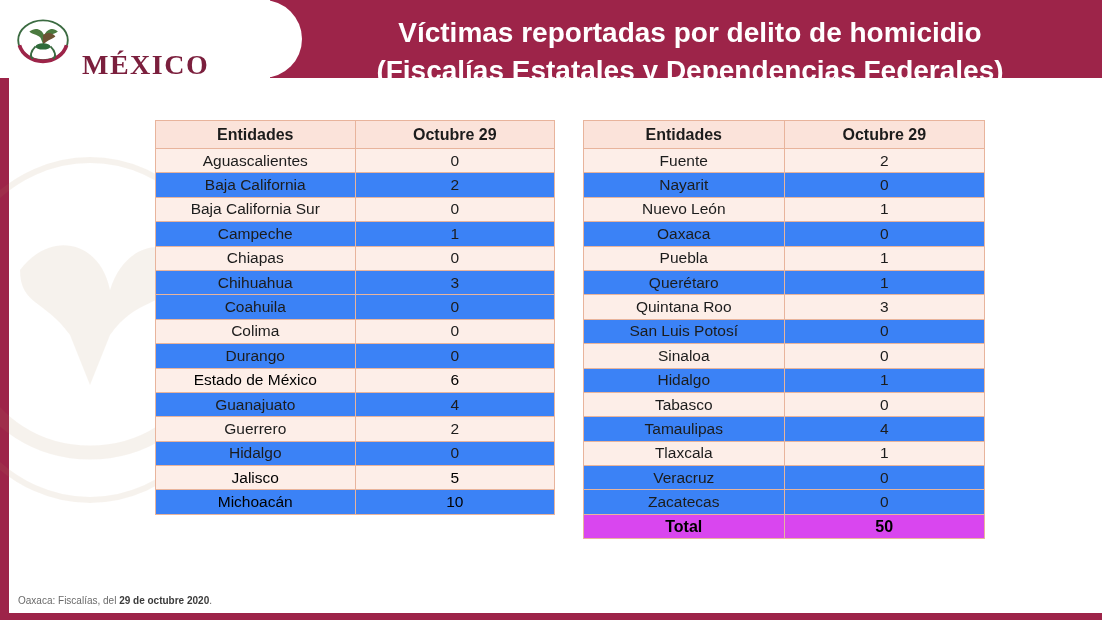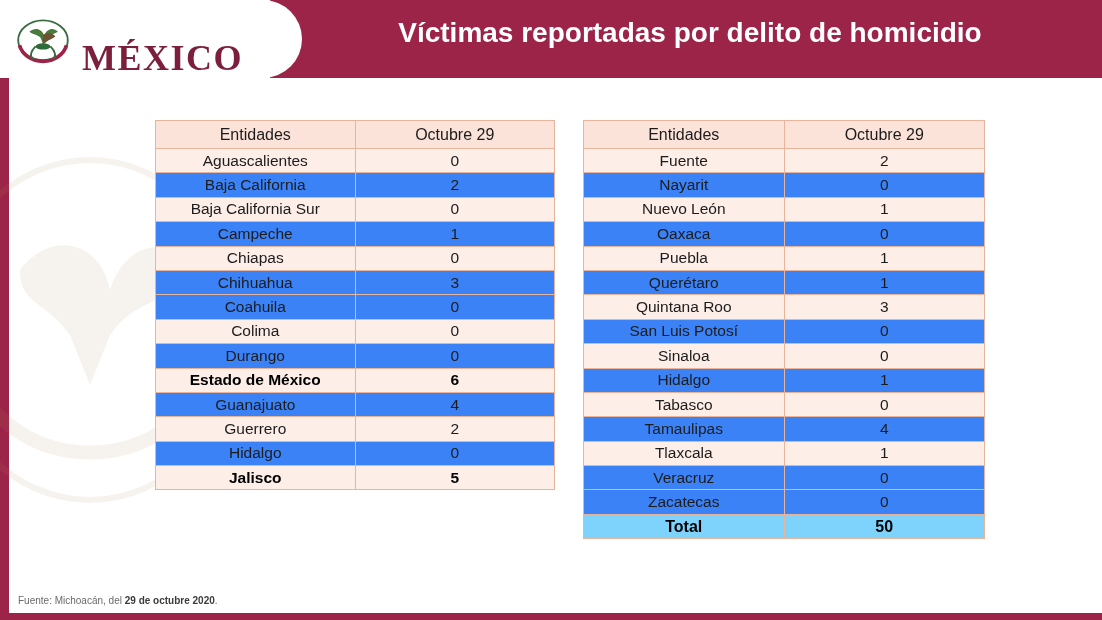--- a/index.html
+++ b/index.html
@@ -57,25 +57,25 @@
   }
   .gob-line1 {
     font-family: "Liberation Serif", serif;
     font-size: 22px;
     font-weight: bold;
     letter-spacing: 2.2px;
     color: #ffffff;
   }
   .gob-line2 {
     font-family: "Liberation Serif", serif;
-    font-size: 36px;
+    font-size: 28px;
     font-weight: bold;
     letter-spacing: 1.5px;
     color: #7b1f3d;
-    margin-top: 8px;
+    margin-top: 19px;
   }
   .header-title {
     position: absolute;
     left: 290px;
     top: 14px;
     width: 800px;
     text-align: center;
     color: #ffffff;
     font-size: 28px;
     font-weight: bold;
@@ -119,41 +119,41 @@
   }
   table.data th, table.data td {
     border: 1px solid #e8b49c;
     padding: 0;
     height: 23.4px;
     font-size: 15.5px;
     color: #1c1c1c;
   }
   table.data th {
     background: #fbe3da;
-    font-weight: normal;
+    font-weight: bold;
     font-size: 16px;
     text-align: center;
     height: 27px;
   }
   td.ent {
     text-align: center;
     padding-left: 7px;
     width: 66%;
     color: #333;
   }
   td.val {
     text-align: center;
     width: 34%;
     color: #333;
   }
   tr.alt td { background: #fdeee8; }
   tr.plain td { background: #3b82f6; }
-  tr.bold td { font-weight: bold; color: #000; }
+  tr.bold td { font-weight: normal; color: #000; }
   tr.total td {
-    background: #7dd3fc;
+    background: #d946ef;
     font-weight: bold;
     text-align: center;
     color: #000;
     font-size: 16px;
   }
   tr.total td.ent { text-align: center; padding-left: 0; }
 
   
   .footer {
     position: absolute;
@@ -188,20 +188,21 @@
     <path d="M62 62 C70 70 72 78 66 82" fill="none" stroke="#3b6b41" stroke-width="3"></path>
   </svg>
 
   <div class="gob-text">
     <div class="gob-line1">GOBIERNO DE</div>
     <div class="gob-line2">MÉXICO</div>
   </div>
 
   <div class="header-title">
     <div>Víctimas reportadas por delito de homicidio</div>
+    <div>(Fiscalías Estatales y Dependencias Federales)</div>
   </div>
 </div>
 
 <div class="left-bar"></div>
 
 <svg class="watermark" viewBox="0 0 360 420">
   <ellipse cx="180" cy="210" rx="150" ry="170" fill="none" stroke="#b08a5c" stroke-width="6"></ellipse>
   <path d="M60 250 C100 360 260 360 300 250" fill="none" stroke="#b08a5c" stroke-width="14"></path>
   <path d="M110 150 C140 110 190 120 200 170 C215 120 265 112 290 155 C250 185 225 180 200 215 L180 265 L160 215 C135 180 110 185 110 150 Z" fill="#b08a5c"></path>
 </svg>
@@ -264,20 +265,24 @@
           <td class="val">2</td>
         </tr>
       <tr class="plain">
           <td class="ent">Hidalgo</td>
           <td class="val">0</td>
         </tr>
       <tr class="alt bold">
           <td class="ent">Jalisco</td>
           <td class="val">5</td>
         </tr>
+      <tr class="plain bold">
+          <td class="ent">Michoacán</td>
+          <td class="val">10</td>
+        </tr>
     </tbody>
   </table>
 </div>
 
 <div class="table-wrap table-right">
   <table class="data">
     <thead>
       <tr>
         <th class="ent">Entidades</th>
         <th class="val">Octubre 29</th>
@@ -346,15 +351,15 @@
         </tr>
       <tr class="total">
           <td class="ent">Total</td>
           <td class="val">50</td>
         </tr>
     </tbody>
   </table>
 </div>
 
 <div class="footer">
-  <span>Fuente: Michoacán, del </span><b>29 de octubre 2020</b><span>.</span>
+  <span>Oaxaca: Fiscalías, del </span><b>29 de octubre 2020</b><span>.</span>
 </div>
 <div class="footer-bar"></div>
 
 </body></html>

